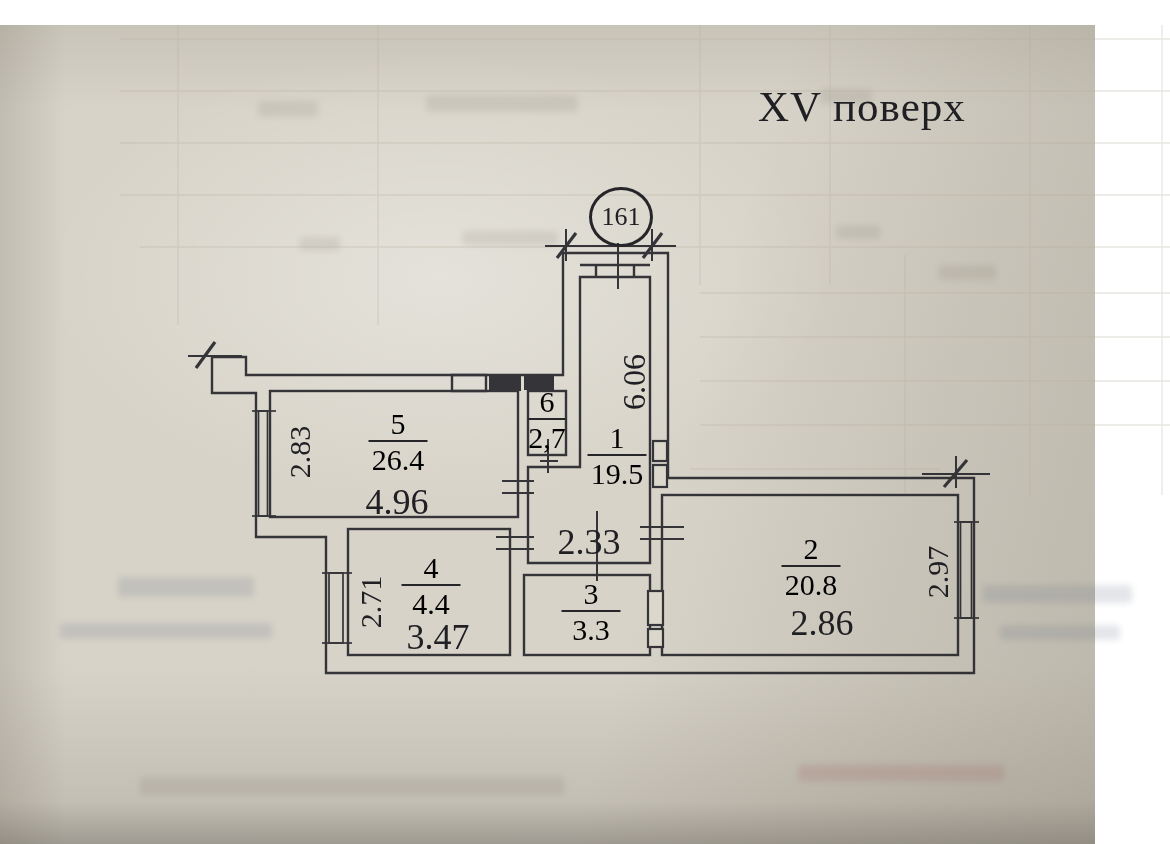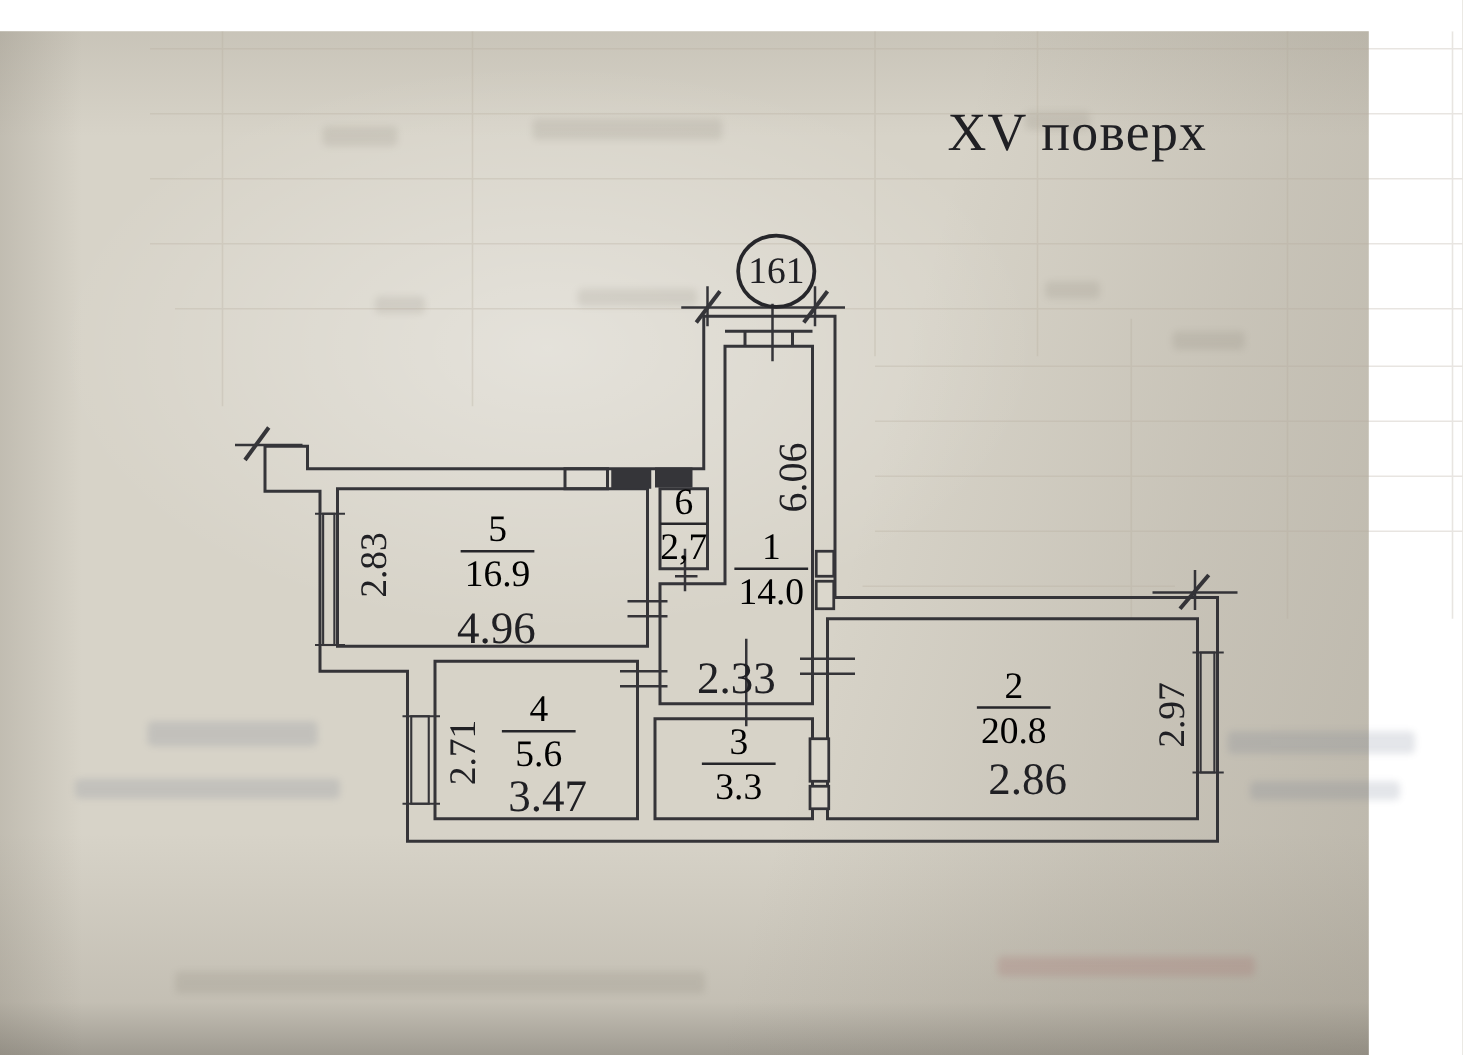--- a/index.html
+++ b/index.html
@@ -25,21 +25,21 @@
   .smudge.blue{background:#5f6a82;opacity:.17;}
   .smudge.pink{background:#a05f5f;opacity:.2;}
   
   svg.plan{position:absolute;left:0;top:0;opacity:.94;filter:blur(.3px);}
   
   .t{position:absolute;color:#202024;white-space:nowrap;}
   .title{font-size:43px;letter-spacing:1px;}
   .circle-badge{
     position:absolute;width:58px;height:54px;border:3.5px solid #26262a;border-radius:50%;
     display:flex;align-items:center;justify-content:center;
-    font-size:30px;color:#202024;background:transparent;
+    font-size:26px;color:#202024;background:transparent;
   }
   .rlabel{position:absolute;transform:translateX(-50%);text-align:center;line-height:1.04;}
   .rlabel .num{display:inline-block;font-size:30px;padding:0 22px 1px;border-bottom:2.6px solid #26262a;}
   .rlabel.small .num{padding:0 11px 1px;}
   .rlabel .area{display:block;font-size:30px;margin-top:2px;}
   .hdim{transform:translate(-50%,-50%);font-size:36px;}
   .vdim{transform:translate(-50%,-50%) rotate(-90deg);font-size:30px;}
 </style>
 </head>
 <body>
@@ -153,33 +153,33 @@
       <line x1="597" y1="486" x2="597" y2="556" stroke-width="2"></line>
     </g>
   </svg>
 
   <div class="t title" style="left:758px;top:57px;">XV поверх</div>
 
   <div class="circle-badge" style="left:589px;top:162px;">161</div>
 
   <div class="rlabel" style="left:398px;top:383px;">
     <span class="num">5</span>
-    <span class="area">16.9</span>
+    <span class="area">26.4</span>
   </div>
   <div class="rlabel small" style="left:547px;top:361px;">
     <span class="num">6</span>
     <span class="area">2,7</span>
   </div>
   <div class="rlabel" style="left:617px;top:397px;">
     <span class="num">1</span>
-    <span class="area">14.0</span>
+    <span class="area">19.5</span>
   </div>
   <div class="rlabel" style="left:431px;top:527px;">
     <span class="num">4</span>
-    <span class="area">5.6</span>
+    <span class="area">4.4</span>
   </div>
   <div class="rlabel" style="left:591px;top:553px;">
     <span class="num">3</span>
     <span class="area">3.3</span>
   </div>
   <div class="rlabel" style="left:811px;top:508px;">
     <span class="num">2</span>
     <span class="area">20.8</span>
   </div>
 

